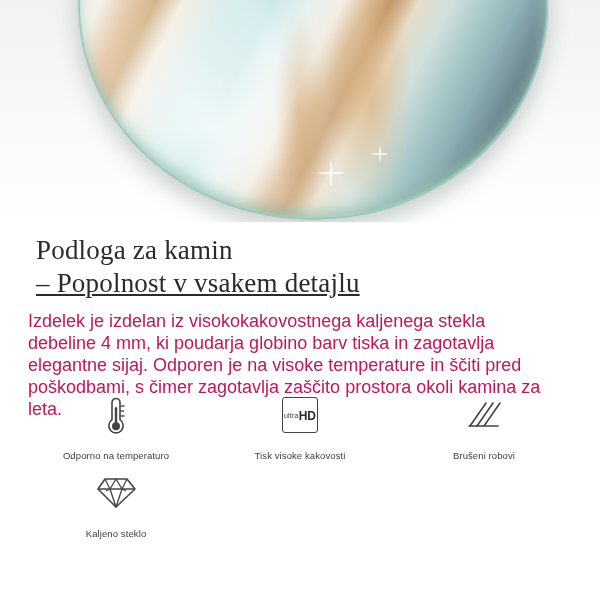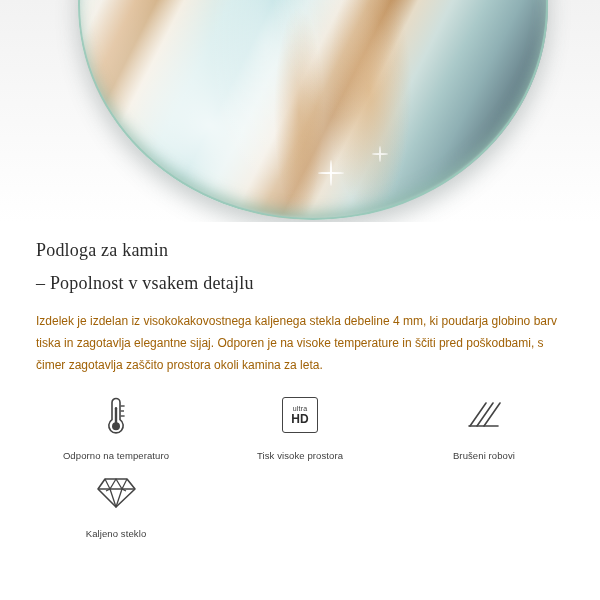--- a/index.html
+++ b/index.html
@@ -136,36 +136,36 @@
   .sparkle.s1 { left: 318px; top: 160px; }
   .sparkle.s2 { left: 372px; top: 146px; width: 16px; height: 16px; opacity: 0.8; }
 
   
   .headline {
     position: absolute;
     left: 36px;
     top: 234px;
     width: 530px;
     font-family: "Liberation Serif", serif;
-    font-size: 18px;
+    font-size: 27px;
     line-height: 33px;
     color: #2b2b2b;
     font-weight: 400;
     letter-spacing: 0.2px;
   }
-  .headline .l2 { display: block; }
+  .headline .l2 { display: block; text-decoration: underline; }
 
   .body-copy {
     position: absolute;
-    left: 36px;
+    left: 28px;
     top: 310px;
     width: 530px;
-    font-size: 12px;
+    font-size: 18px;
     line-height: 22px;
-    color: #a16207;
+    color: #be185d;
   }
 
   
   .features {
     position: absolute;
     left: 24px;
     top: 392px;
     width: 552px;
     display: grid;
     grid-template-columns: repeat(3, 1fr);
@@ -191,21 +191,21 @@
     text-align: center;
     letter-spacing: 0.1px;
   }
   svg { display: block; }
   .ultrahd-box {
     width: 34px;
     height: 34px;
     border: 1.6px solid #444;
     border-radius: 3px;
     display: flex;
-    flex-direction: column;
+    flex-direction: row;
     align-items: center;
     justify-content: center;
     line-height: 1;
   }
   .ultrahd-box .u1 {
     font-size: 7px;
     color: #3a3a3a;
     letter-spacing: 0.2px;
   }
   .ultrahd-box .u2 {
@@ -254,21 +254,21 @@
       <div class="feature-label">Odporno na temperaturo</div>
     </div>
 
     <div class="feature">
       <div class="feature-icon">
         <div class="ultrahd-box">
           <span class="u1">ultra</span>
           <span class="u2">HD</span>
         </div>
       </div>
-      <div class="feature-label">Tisk visoke prostora</div>
+      <div class="feature-label">Tisk visoke kakovosti</div>
     </div>
 
 
     <div class="feature">
       <div class="feature-icon">
         <svg width="40" height="34" viewBox="0 0 40 34">
           <path d="M6 28 L22 5" stroke="#444" stroke-width="1.6" stroke-linecap="round"></path>
           <path d="M13 28 L29 5" stroke="#444" stroke-width="1.6" stroke-linecap="round"></path>
           <path d="M20 28 L36 5" stroke="#444" stroke-width="1.6" stroke-linecap="round"></path>
           <path d="M5 28 H34" stroke="#444" stroke-width="1.6" stroke-linecap="round"></path>

